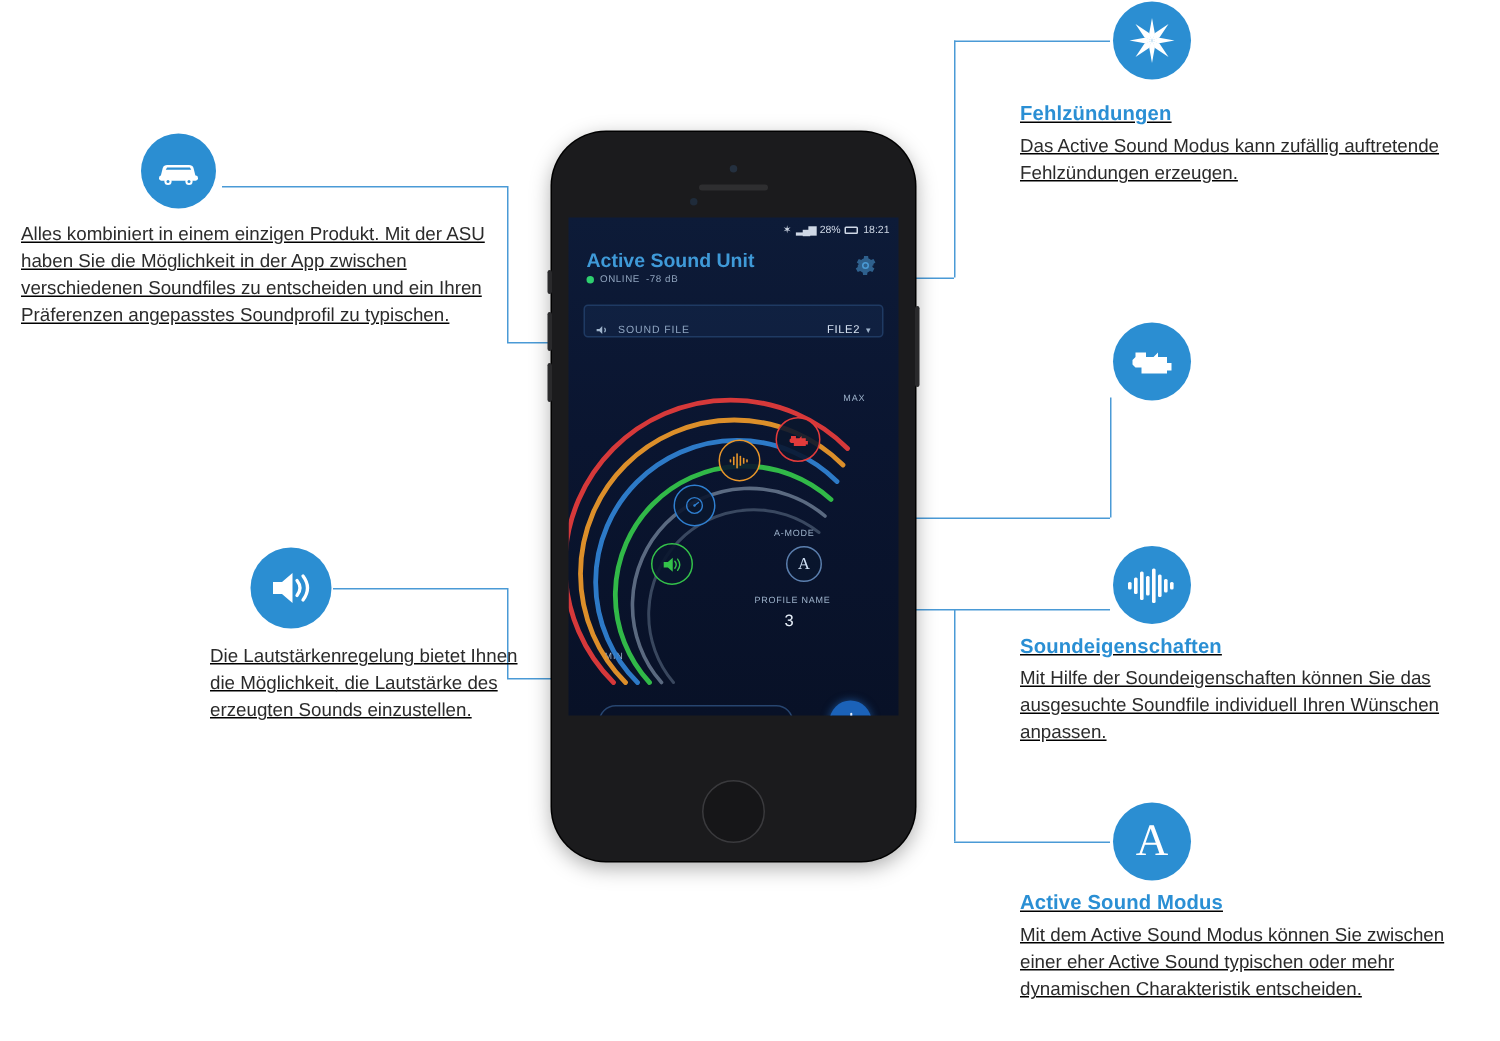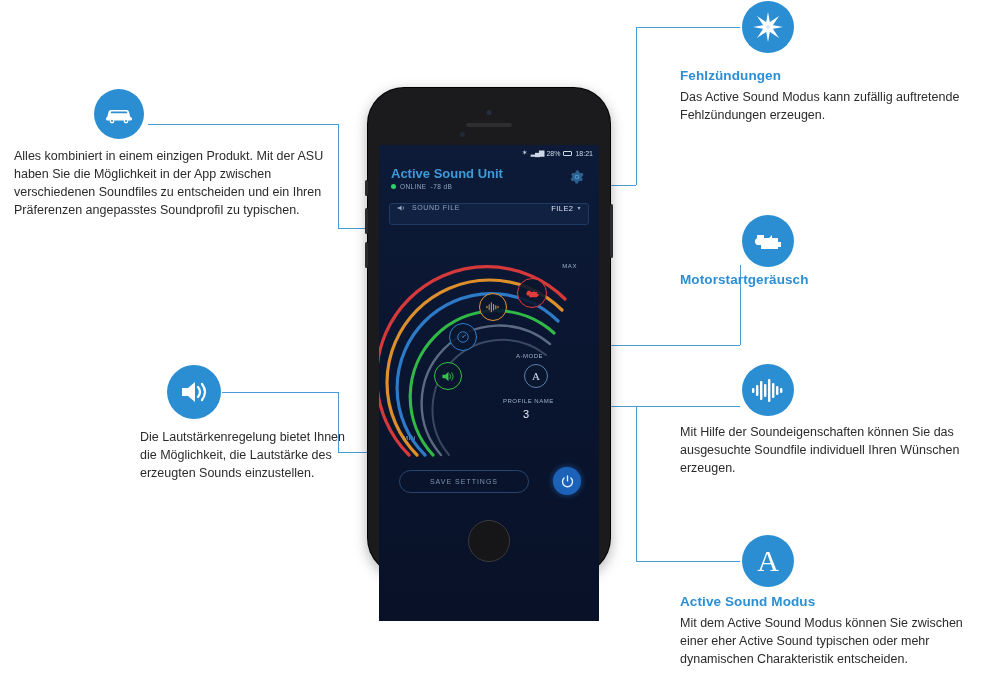--- a/index.html
+++ b/index.html
@@ -4,21 +4,21 @@
 <style>
   * { box-sizing: border-box; margin: 0; padding: 0; }
   body {
     width: 1000px; height: 694px; position: relative;
     background: #ffffff;
     font-family: "Liberation Sans", sans-serif;
     overflow: hidden;
   }
 
   
-  .callout { position: absolute; }
+  .callout { position: absolute; text-decoration: underline; }
   .callout-title {
     color: #2a8fd4;
     font-size: 13.5px;
     font-weight: bold;
     margin-bottom: 5px;
     letter-spacing: .1px;
   }
   .callout-body {
     color: #2b2b2b;
     font-size: 12.5px;
@@ -50,21 +50,21 @@
     background: #1b1b1d;
     border-radius: 36px;
     box-shadow: 0 0 0 1px #000, 0 4px 14px rgba(0,0,0,.35);
   }
   #phone:before { 
     content: ""; position: absolute; right: -3px; top: 116px;
     width: 3px; height: 54px; background: #2a2a2c; border-radius: 2px;
   }
   .phone-btn { position: absolute; background: #2a2a2c; border-radius: 2px; }
   .screen {
-    position: absolute; left: 11px; top: 57px; width: 220px; height: 476px;
+    position: absolute; left: 11px; top: 57px; width: 220px; height: 332px;
     background: linear-gradient(#0d1b38 0%, #0a1530 45%, #081127 100%);
     overflow: hidden;
   }
   .speaker {
     position: absolute; left: 50%; top: 35px; transform: translateX(-50%);
     width: 46px; height: 4px; border-radius: 2px; background: #2e2e30;
   }
   .cam {
     position: absolute; left: 50%; top: 22px; transform: translateX(-50%);
     width: 5px; height: 5px; border-radius: 50%; background: #24303f;
@@ -95,21 +95,21 @@
     color: #8fa3bd; font-size: 6.5px; letter-spacing: .4px;
   }
   .online-dot { width: 5px; height: 5px; border-radius: 50%; background: #2ecf6f; }
   .gear {
     position: absolute; right: 14px; top: 24px; color: #4a9ad6;
   }
   .soundfile-bar {
     position: absolute; left: 10px; right: 10px; top: 58px; height: 22px;
     border: 1px solid #1f3a63; border-radius: 3px;
     background: rgba(20,40,75,.55);
-    display: flex; align-items: flex-start; padding: 0 7px;
+    display: flex; align-items: flex-end; padding: 0 7px;
     color: #8ea4c0; font-size: 7px; letter-spacing: .6px;
   }
   .soundfile-bar .sf-label { margin-left: 6px; flex: 1; }
   .soundfile-bar .sf-value { color: #d6e2f2; font-size: 7.5px; letter-spacing: .4px; }
   .chev { margin-left: 4px; color: #9fb4cc; font-size: 6px; }
   .tune {
     position: absolute; left: 0; right: 0; top: 92px; text-align: center;
     color: #e9f1fb; font-size: 12px; letter-spacing: 1.6px;
   }
   .max-label {
@@ -254,25 +254,25 @@
 <div class="callout" style="left:140px; top:428px; width:205px;">
   <div class="callout-body">Die Lautstärkenregelung bietet Ihnen die Möglichkeit, die Lautstärke des erzeugten Sounds einzustellen.</div>
 </div>
 
 <div class="callout" style="left:680px; top:68px; width:300px;">
   <div class="callout-title">Fehlzündungen</div>
   <div class="callout-body">Das Active Sound Modus kann zufällig auftretende Fehlzündungen erzeugen.</div>
 </div>
 
 <div class="callout" style="left:680px; top:272px; width:290px;">
-  <div class="callout-title">Motorstartgeräusch</div>
 </div>
 
 <div class="callout" style="left:680px; top:423px; width:300px;">
-  <div class="callout-body">Mit Hilfe der Soundeigenschaften können Sie das ausgesuchte Soundfile individuell Ihren Wünschen erzeugen.</div>
+  <div class="callout-title">Soundeigenschaften</div>
+  <div class="callout-body">Mit Hilfe der Soundeigenschaften können Sie das ausgesuchte Soundfile individuell Ihren Wünschen anpassen.</div>
 </div>
 
 <div class="callout" style="left:680px; top:594px; width:300px;">
   <div class="callout-title">Active Sound Modus</div>
   <div class="callout-body">Mit dem Active Sound Modus können Sie zwischen einer eher Active Sound typischen oder mehr dynamischen Charakteristik entscheiden.</div>
 </div>
 
 <div id="phone">
   <div class="cam"></div>
   <div class="speaker"></div>

